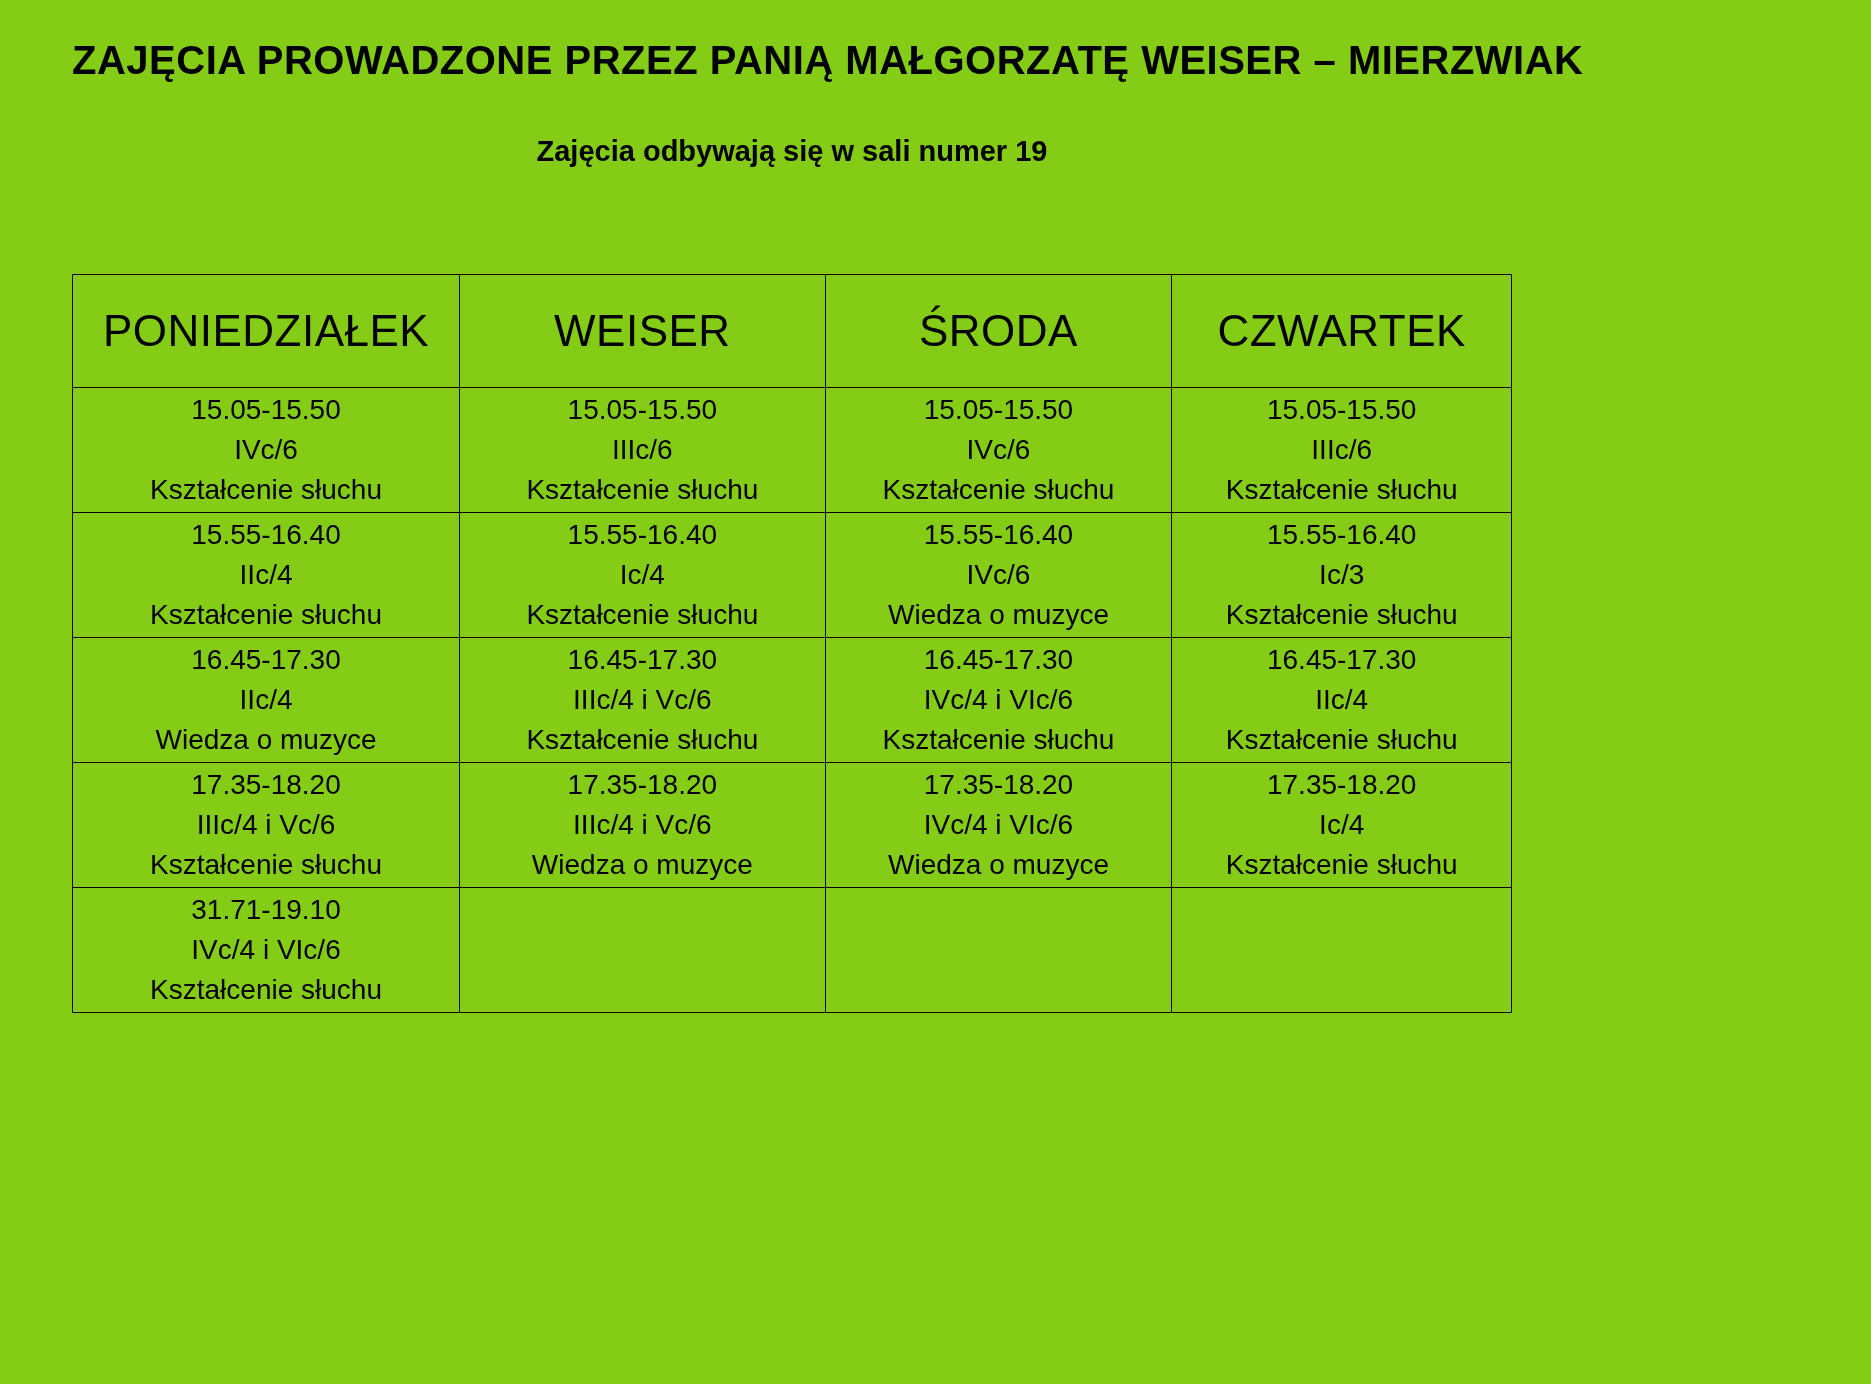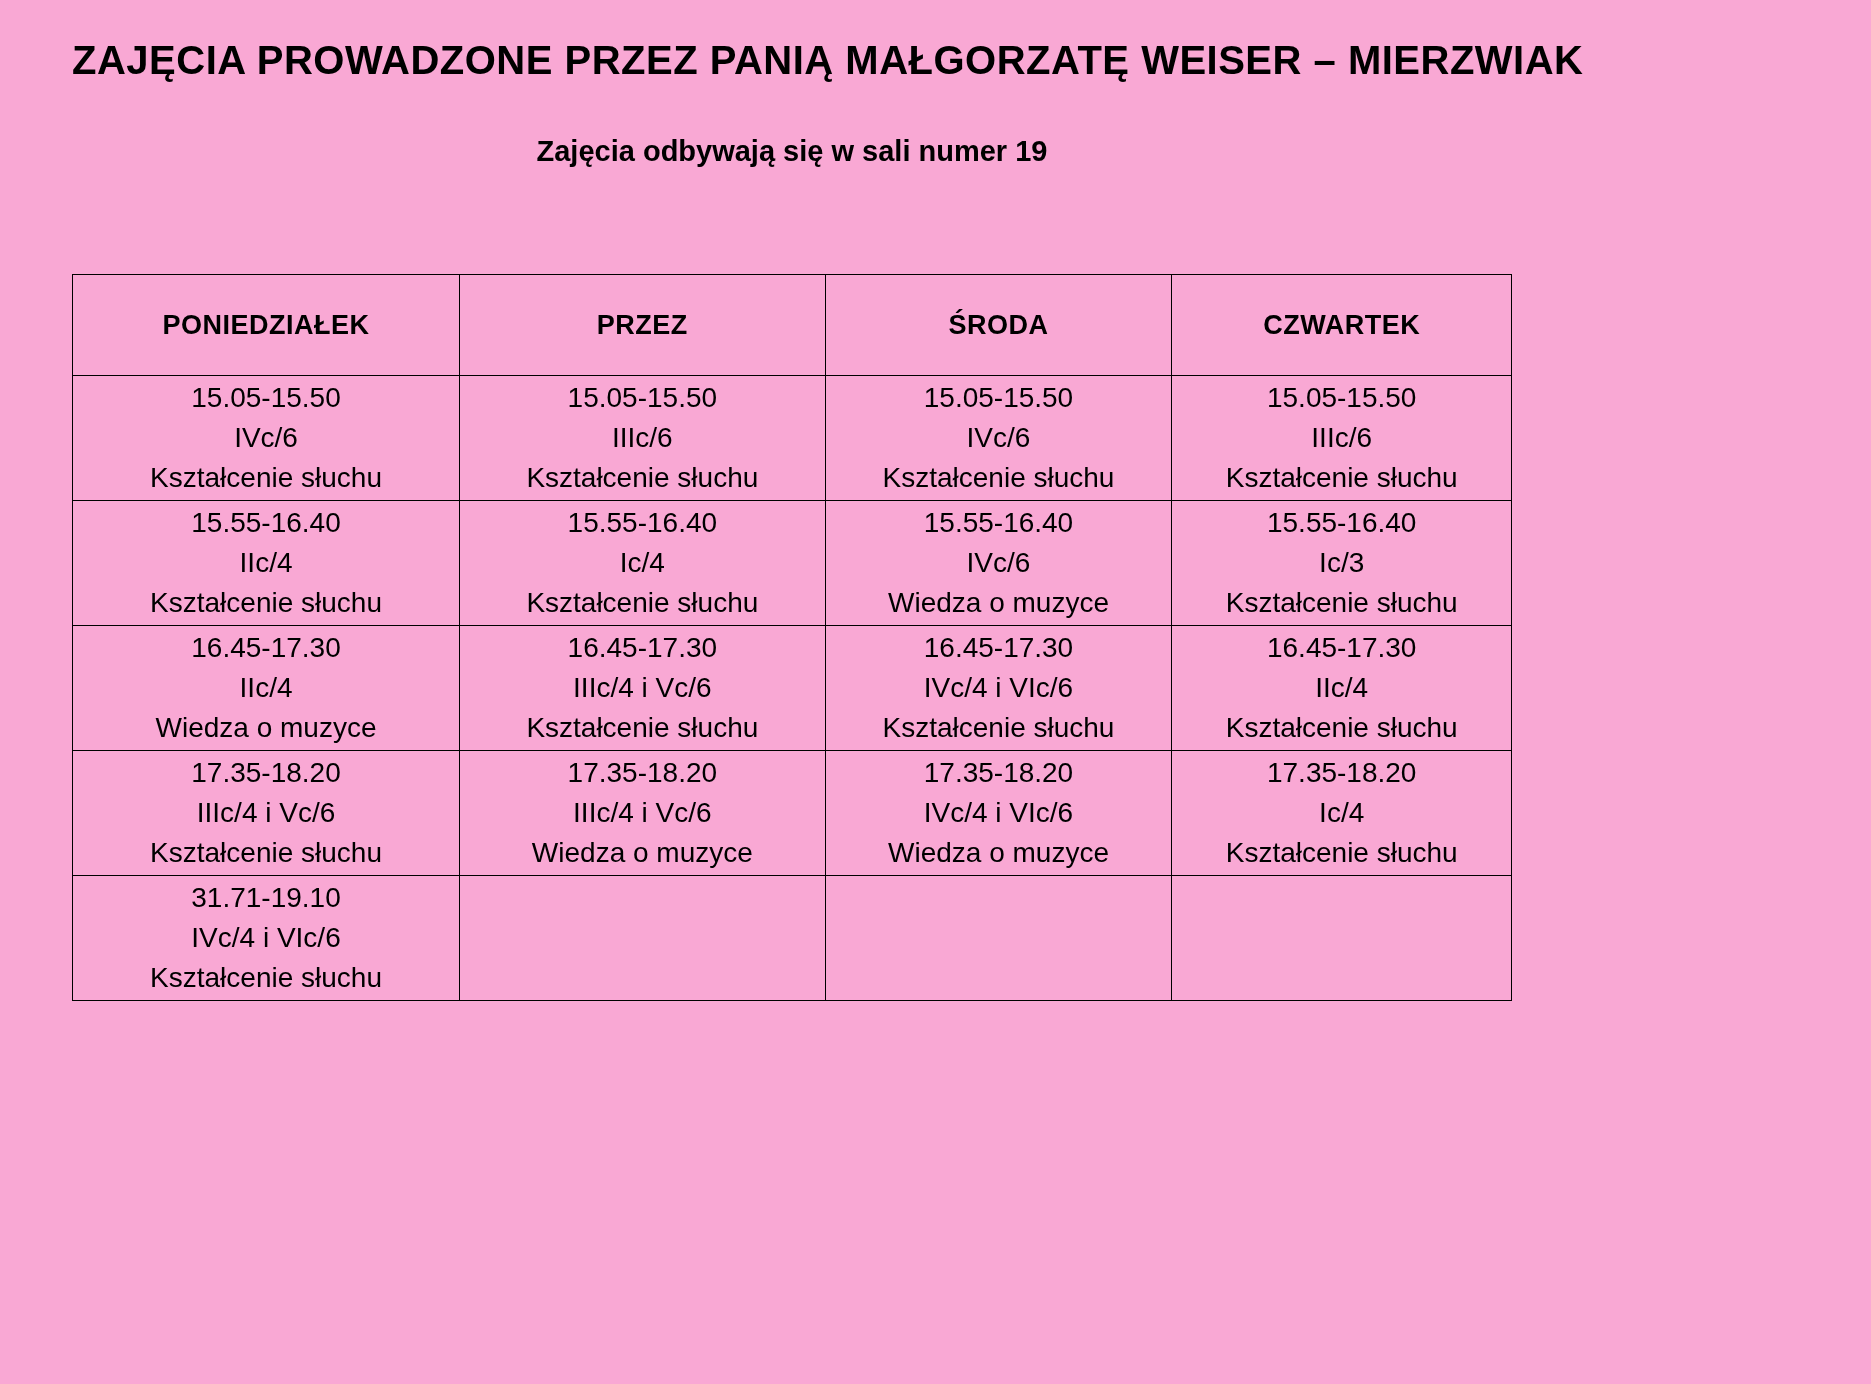--- a/index.html
+++ b/index.html
@@ -5,21 +5,21 @@
   * { margin: 0; padding: 0; box-sizing: border-box; }
   html, body {
     background: #ffffff;
     font-family: "Liberation Sans", "DejaVu Sans", sans-serif;
     color: #000000;
   }
   .page {
     position: relative;
     width: 1871px;
     height: 1384px;
-    background: #f9a8d4;
+    background: #84cc16;
     overflow: hidden;
   }
   .content {
     width: 1440px;
     margin-left: 72px;
     padding-top: 38px;
   }
   .doc-title {
     text-align: center;
     font-size: 40px;
@@ -40,23 +40,23 @@
     table-layout: fixed;
   }
   table.schedule th,
   table.schedule td {
     border: 1px solid #000000;
     text-align: center;
     vertical-align: middle;
     padding: 2px 6px;
   }
   table.schedule th {
-    height: 101px;
-    font-size: 27px;
-    font-weight: bold;
+    height: 113px;
+    font-size: 44px;
+    font-weight: normal;
     letter-spacing: 0.5px;
   }
   table.schedule td {
     height: 121px;
     font-size: 28px;
     font-weight: normal;
   }
   table.schedule td div {
     line-height: 40px;
   }
@@ -78,21 +78,21 @@
     <table class="schedule">
       <colgroup>
         <col class="c0">
           <col class="c1">
           <col class="c2">
           <col class="c3">
       </colgroup>
       <thead>
         <tr>
           <th>PONIEDZIAŁEK</th>
-          <th>PRZEZ</th>
+          <th>WEISER</th>
           <th>ŚRODA</th>
           <th>CZWARTEK</th>
         </tr>
       </thead>
       <tbody>
           <tr>
             <td>
               <div>15.05-15.50</div>
               <div>IVc/6</div>
               <div>Kształcenie słuchu</div>

